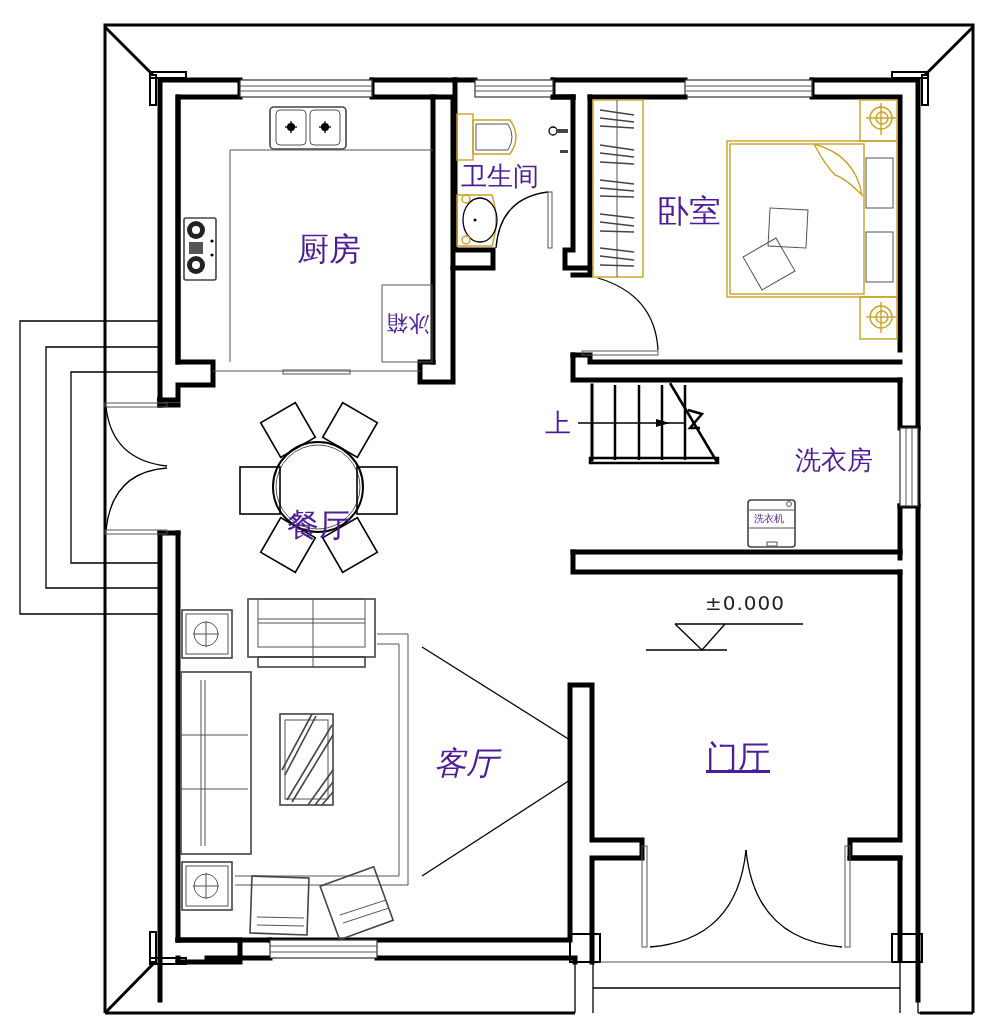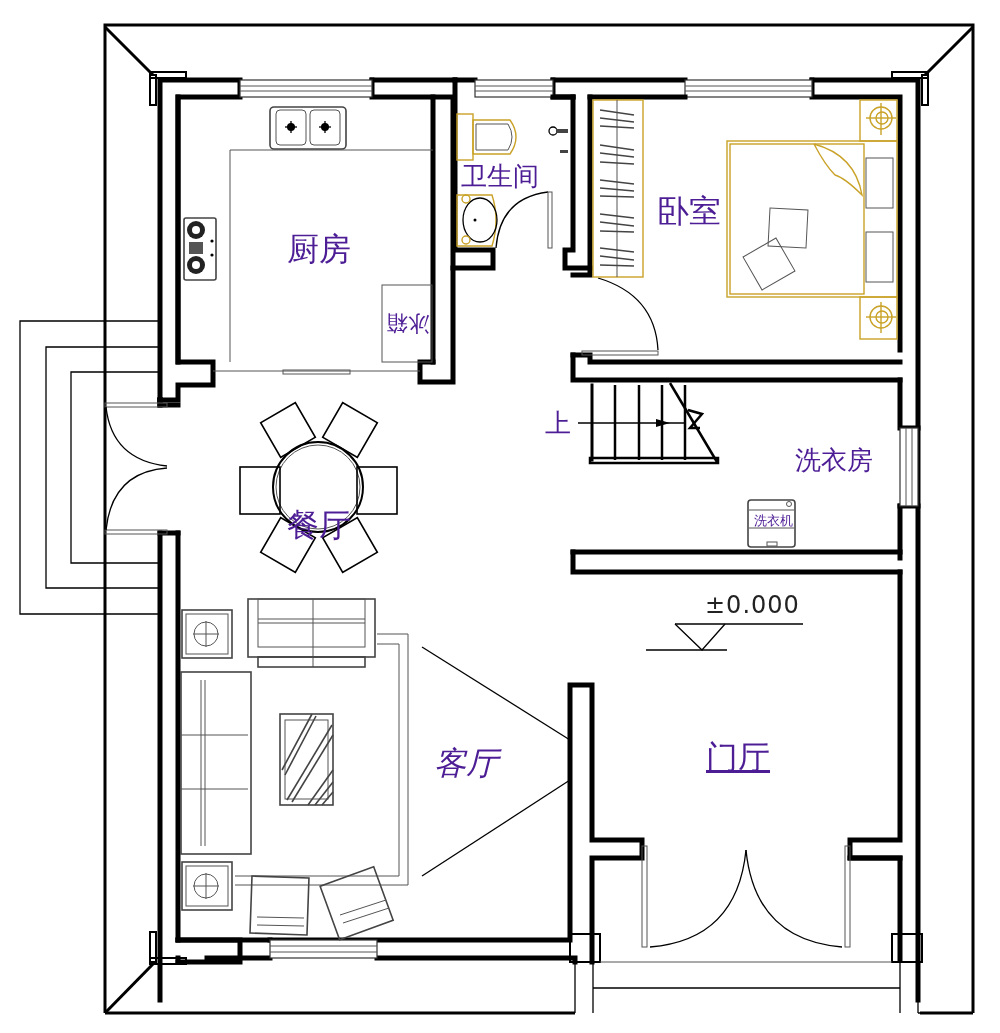--- a/index.html
+++ b/index.html
@@ -7,22 +7,22 @@
   #plan { position: absolute; left: 0; top: 0; width: 1000px; height: 1033px; }
   .w { fill: none; stroke: #000; stroke-width: 5; stroke-linejoin: miter; stroke-linecap: square; }
   .t { fill: none; stroke: #000; stroke-width: 1.3; }
   .g { fill: none; stroke: #555; stroke-width: 1; }
   .gt { fill: none; stroke: #444; stroke-width: 1.6; }
   .y { fill: none; stroke: #c9a227; stroke-width: 1.4; }
   .win { fill: #fff; stroke: #333; stroke-width: 1.2; }
   .lbl { position: absolute; color: #4c1d95; white-space: nowrap; line-height: 1; font-family: "DejaVu Sans", sans-serif; }
   .lbl-room { font-size: 32px; }
   .lbl-small { font-size: 26px; }
-  .lbl-elev { font-size: 24px; font-family: "DejaVu Sans", sans-serif; color: #222; letter-spacing: 1px; }
-  .lbl-tiny { font-size: 13px; }
+  .lbl-elev { font-size: 20px; font-family: "DejaVu Sans", sans-serif; color: #222; letter-spacing: 1px; }
+  .lbl-tiny { font-size: 10px; }
   .fridge-lbl { font-size: 22px; transform: rotate(180deg); display: inline-block; }
 </style>
 </head>
 <body>
 
 <svg id="plan" viewBox="0 0 1000 1033" xmlns="http://www.w3.org/2000/svg">
 
   <g>
     <polyline class="t" style="stroke-width:3" points="105,1013 105,25 973,25 973,1013"></polyline>
     <line class="t" style="stroke-width:3" x1="105" y1="27" x2="153" y2="75"></line>
@@ -357,21 +357,21 @@
     <line class="t" x1="422" y1="876" x2="570" y2="780"></line>
   </g>
 
   <g>
     <line class="t" x1="675" y1="624" x2="803" y2="624"></line>
     <polyline class="t" points="675,624 702,650 725,624"></polyline>
     <line class="t" x1="646" y1="650" x2="727" y2="650"></line>
   </g>
 </svg>
 
-<div class="lbl lbl-room" style="left:287px; top:233px;">厨房</div>
+<div class="lbl lbl-room" style="left:297px; top:233px;">厨房</div>
 <div class="lbl lbl-small" style="left:461px; top:163px;">卫生间</div>
 <div class="lbl lbl-room" style="left:657px; top:195px;">卧室</div>
 <div class="lbl lbl-room" style="left:287px; top:473px;margin-top:36px;">餐厅</div>
 <div class="lbl lbl-small" style="left:795px; top:447px;">洗衣房</div>
 <div class="lbl lbl-room" style="left:434px; top:747px;font-style:italic;">客厅</div>
 <div class="lbl lbl-room" style="left:706px; top:741px;text-decoration:underline;">门厅</div>
 <div class="lbl lbl-small" style="left:545px; top:410px;">上</div>
 <div class="lbl" style="left:384px; top:312px; width:48px; text-align:center;"><span class="fridge-lbl">冰箱</span></div>
 <div class="lbl lbl-tiny" style="left:754px; top:514px;">洗衣机</div>
 <div class="lbl lbl-elev" style="left:705px; top:593px;">±0.000</div>

